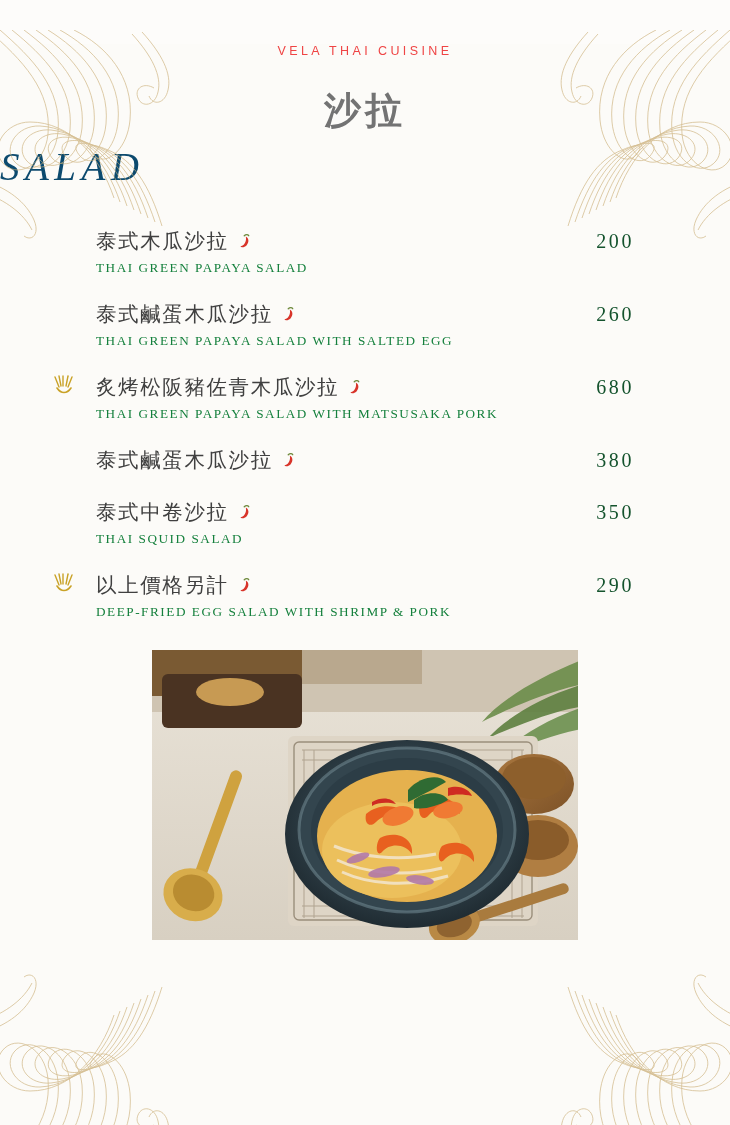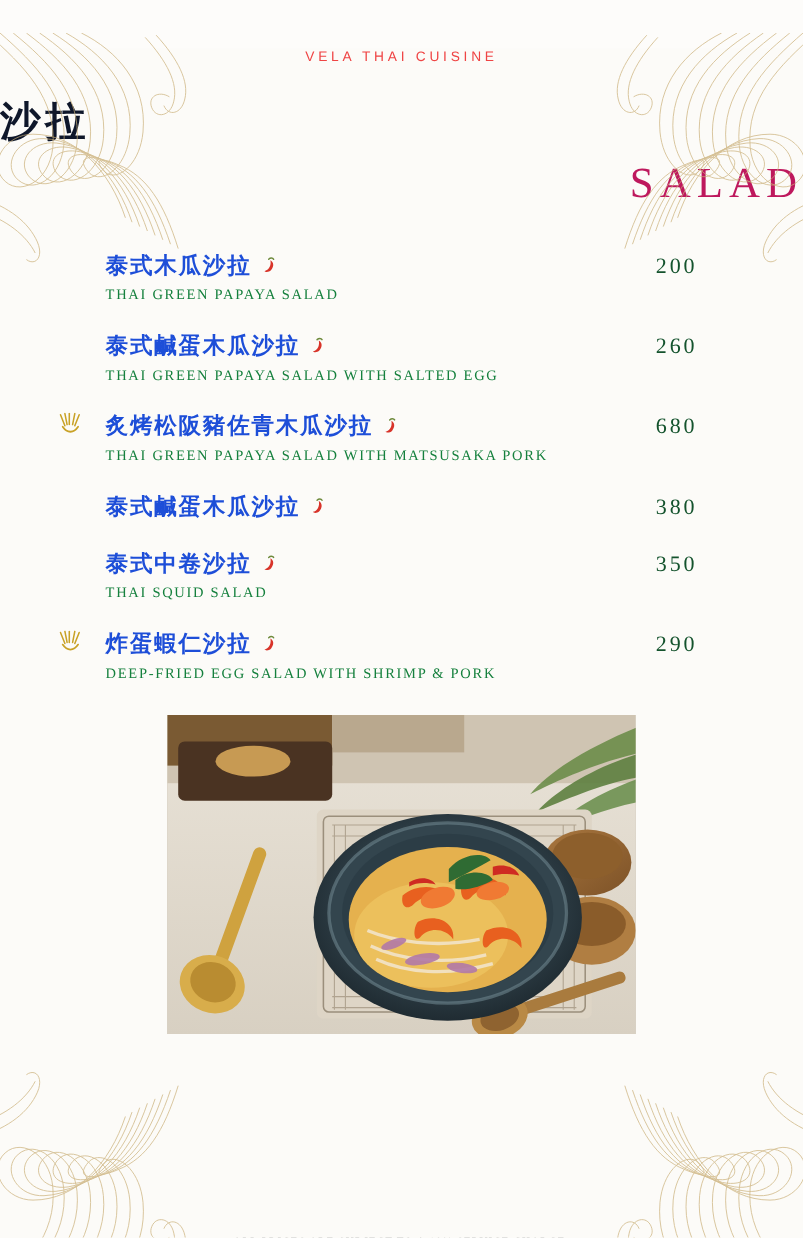--- a/index.html
+++ b/index.html
@@ -38,37 +38,38 @@
     text-align: center;
     margin-top: 44px;
     font-family: "Liberation Sans", sans-serif;
     font-size: 12.5px;
     letter-spacing: 3.4px;
     color: #ef4444;
     font-weight: 400;
   }
 
   .title-cn {
-    text-align: left;
+    text-align: center;
     margin-top: 28px;
     font-size: 37px;
     letter-spacing: 4px;
-    color: #0f172a;
+    color: #737373;
     font-family: "DejaVu Serif", serif;
     font-weight: 700;
   }
 
   .title-en {
-    text-align: right;
+    text-align: left;
     margin-top: 8px;
     font-size: 39px;
     letter-spacing: 5.5px;
-    color: #be185d;
+    color: #0c4a6e;
     font-family: "Liberation Serif", serif;
     font-weight: 400;
+    font-style: italic;
   }
 
   
   .menu {
     margin: 38px 96px 0 96px;
   }
 
   .item {
     position: relative;
     margin-bottom: 24px;
@@ -83,23 +84,23 @@
     position: absolute;
     left: -44px;
     top: 2px;
     width: 26px;
     height: 22px;
   }
 
   .name-cn {
     font-size: 20.5px;
     letter-spacing: 1.6px;
-    color: #1d4ed8;
+    color: #404040;
     font-family: "DejaVu Serif", serif;
-    font-weight: 700;
+    font-weight: 400;
     white-space: nowrap;
   }
 
   .chili {
     display: inline-block;
     width: 18px;
     height: 18px;
     margin-left: 7px;
     position: relative;
     top: 2px;
@@ -315,21 +316,21 @@
         <g stroke="#c9a227" stroke-width="1.4" fill="none" stroke-linecap="round">
           <path d="M3 2 L7 12"></path>
           <path d="M7 1 L9 11"></path>
           <path d="M11 1 L11 11"></path>
           <path d="M16 1 L14 11"></path>
           <path d="M20 2 L16 12"></path>
           <path d="M5 13 C 9 19, 15 19, 19 13" stroke-width="1.6"></path>
         </g>
       </svg>
       <div class="item-row">
-        <span class="name-cn">炸蛋蝦仁沙拉</span>
+        <span class="name-cn">以上價格另計</span>
         <svg class="chili" viewBox="0 0 24 24">
           <path d="M11 5 C 13 3, 16 3, 17 5" fill="none" stroke="#6e8a3c" stroke-width="1.8" stroke-linecap="round"></path>
           <path d="M13 6 C 17 8, 18 13, 14 18 C 11 21, 7 21, 6 19 C 9 19, 12 16, 13 12 C 13.6 9.6, 13.4 7.4, 13 6 Z" fill="#d8342a"></path>
         </svg>
         <span class="price">290</span>
       </div>
       <div class="name-en">DEEP-FRIED EGG SALAD WITH SHRIMP &amp; PORK</div>
     </div>
 
   </div>

